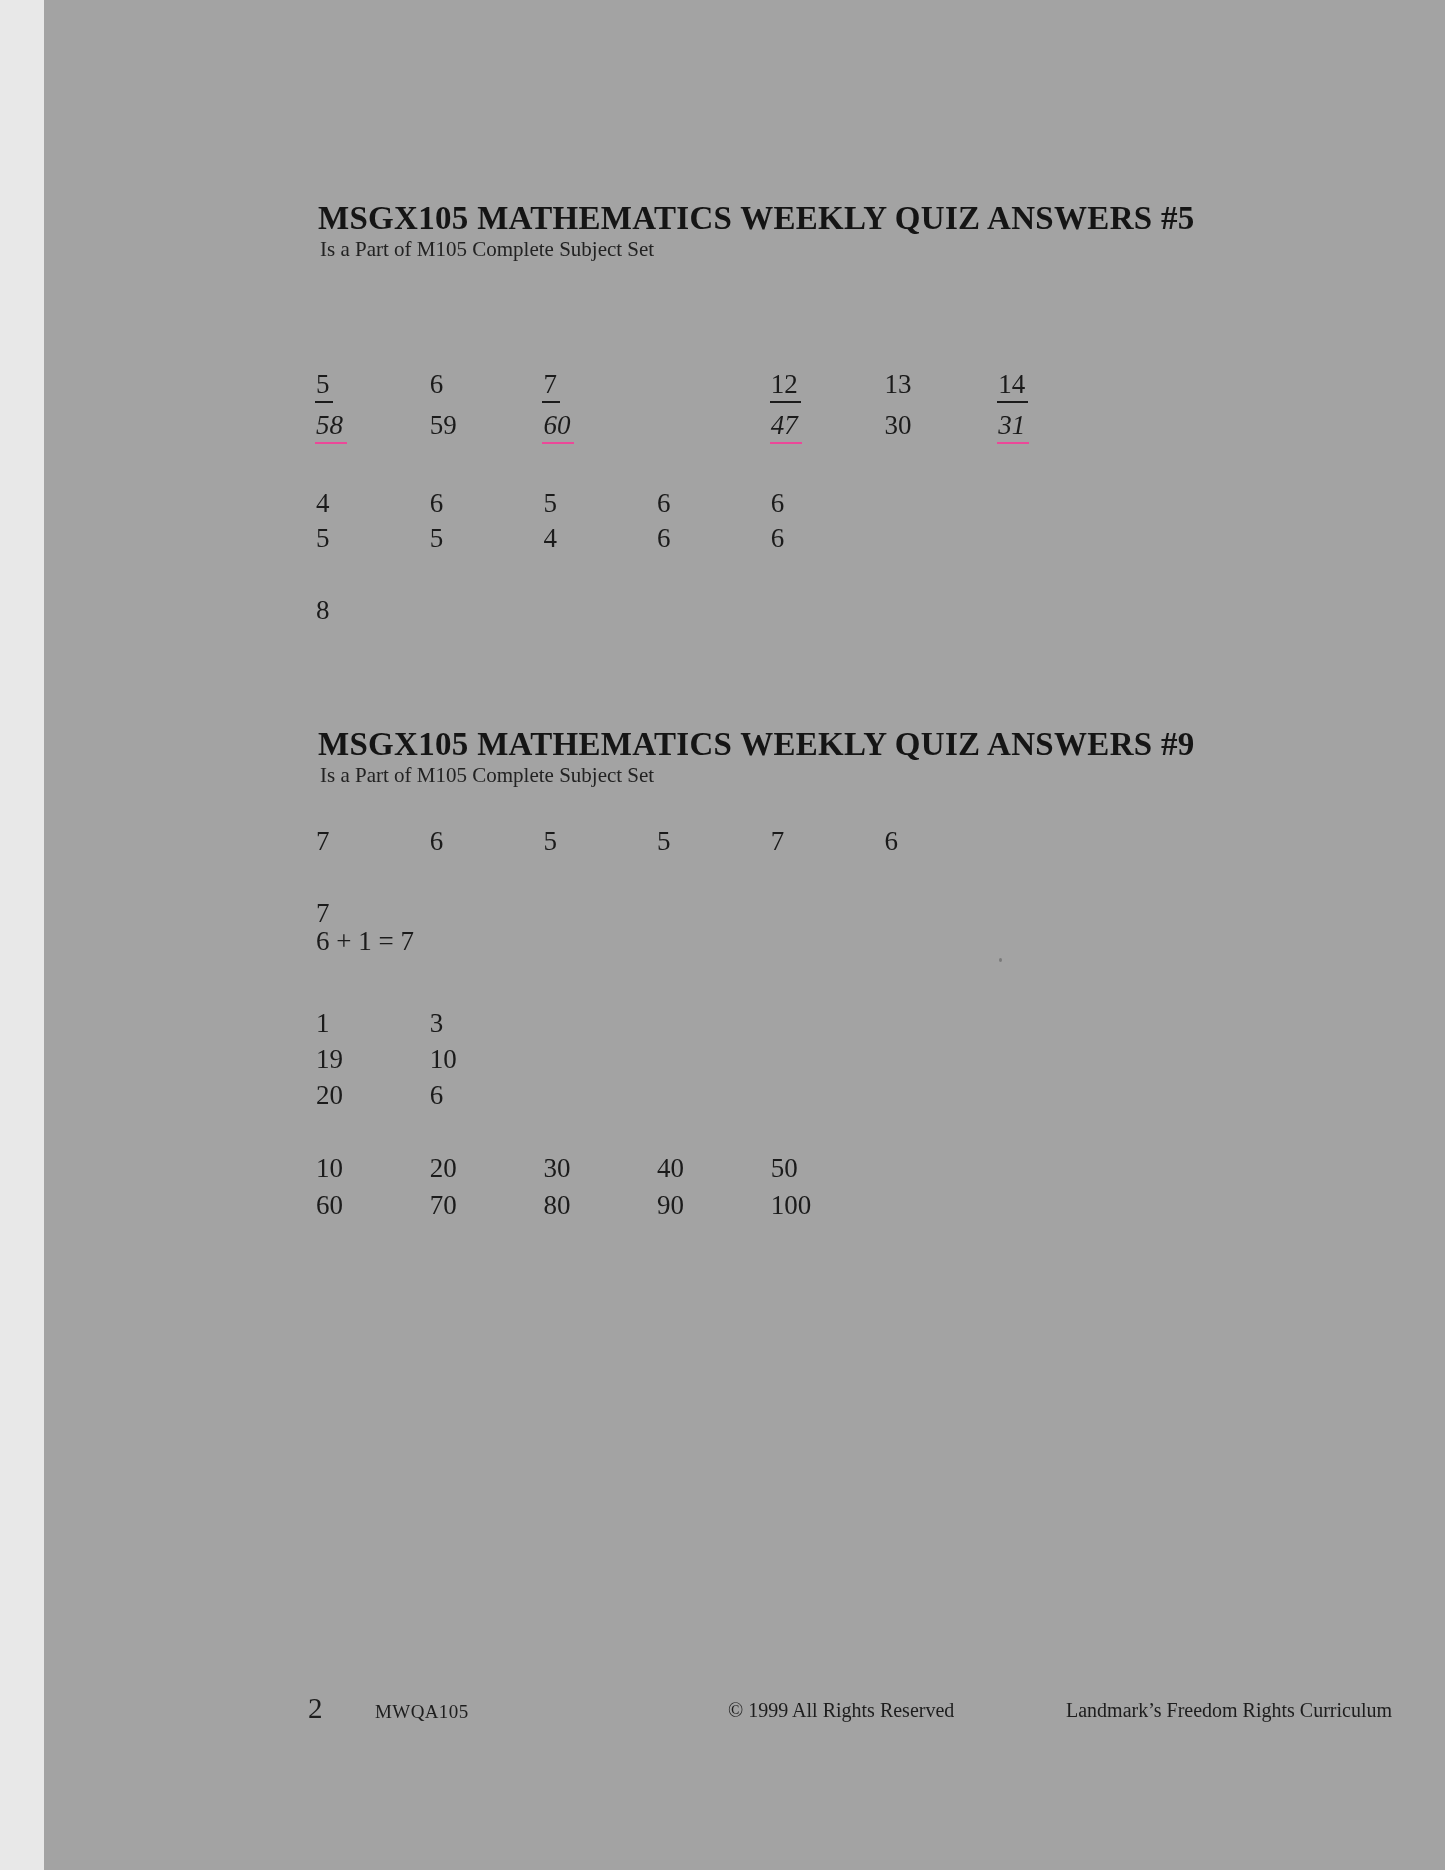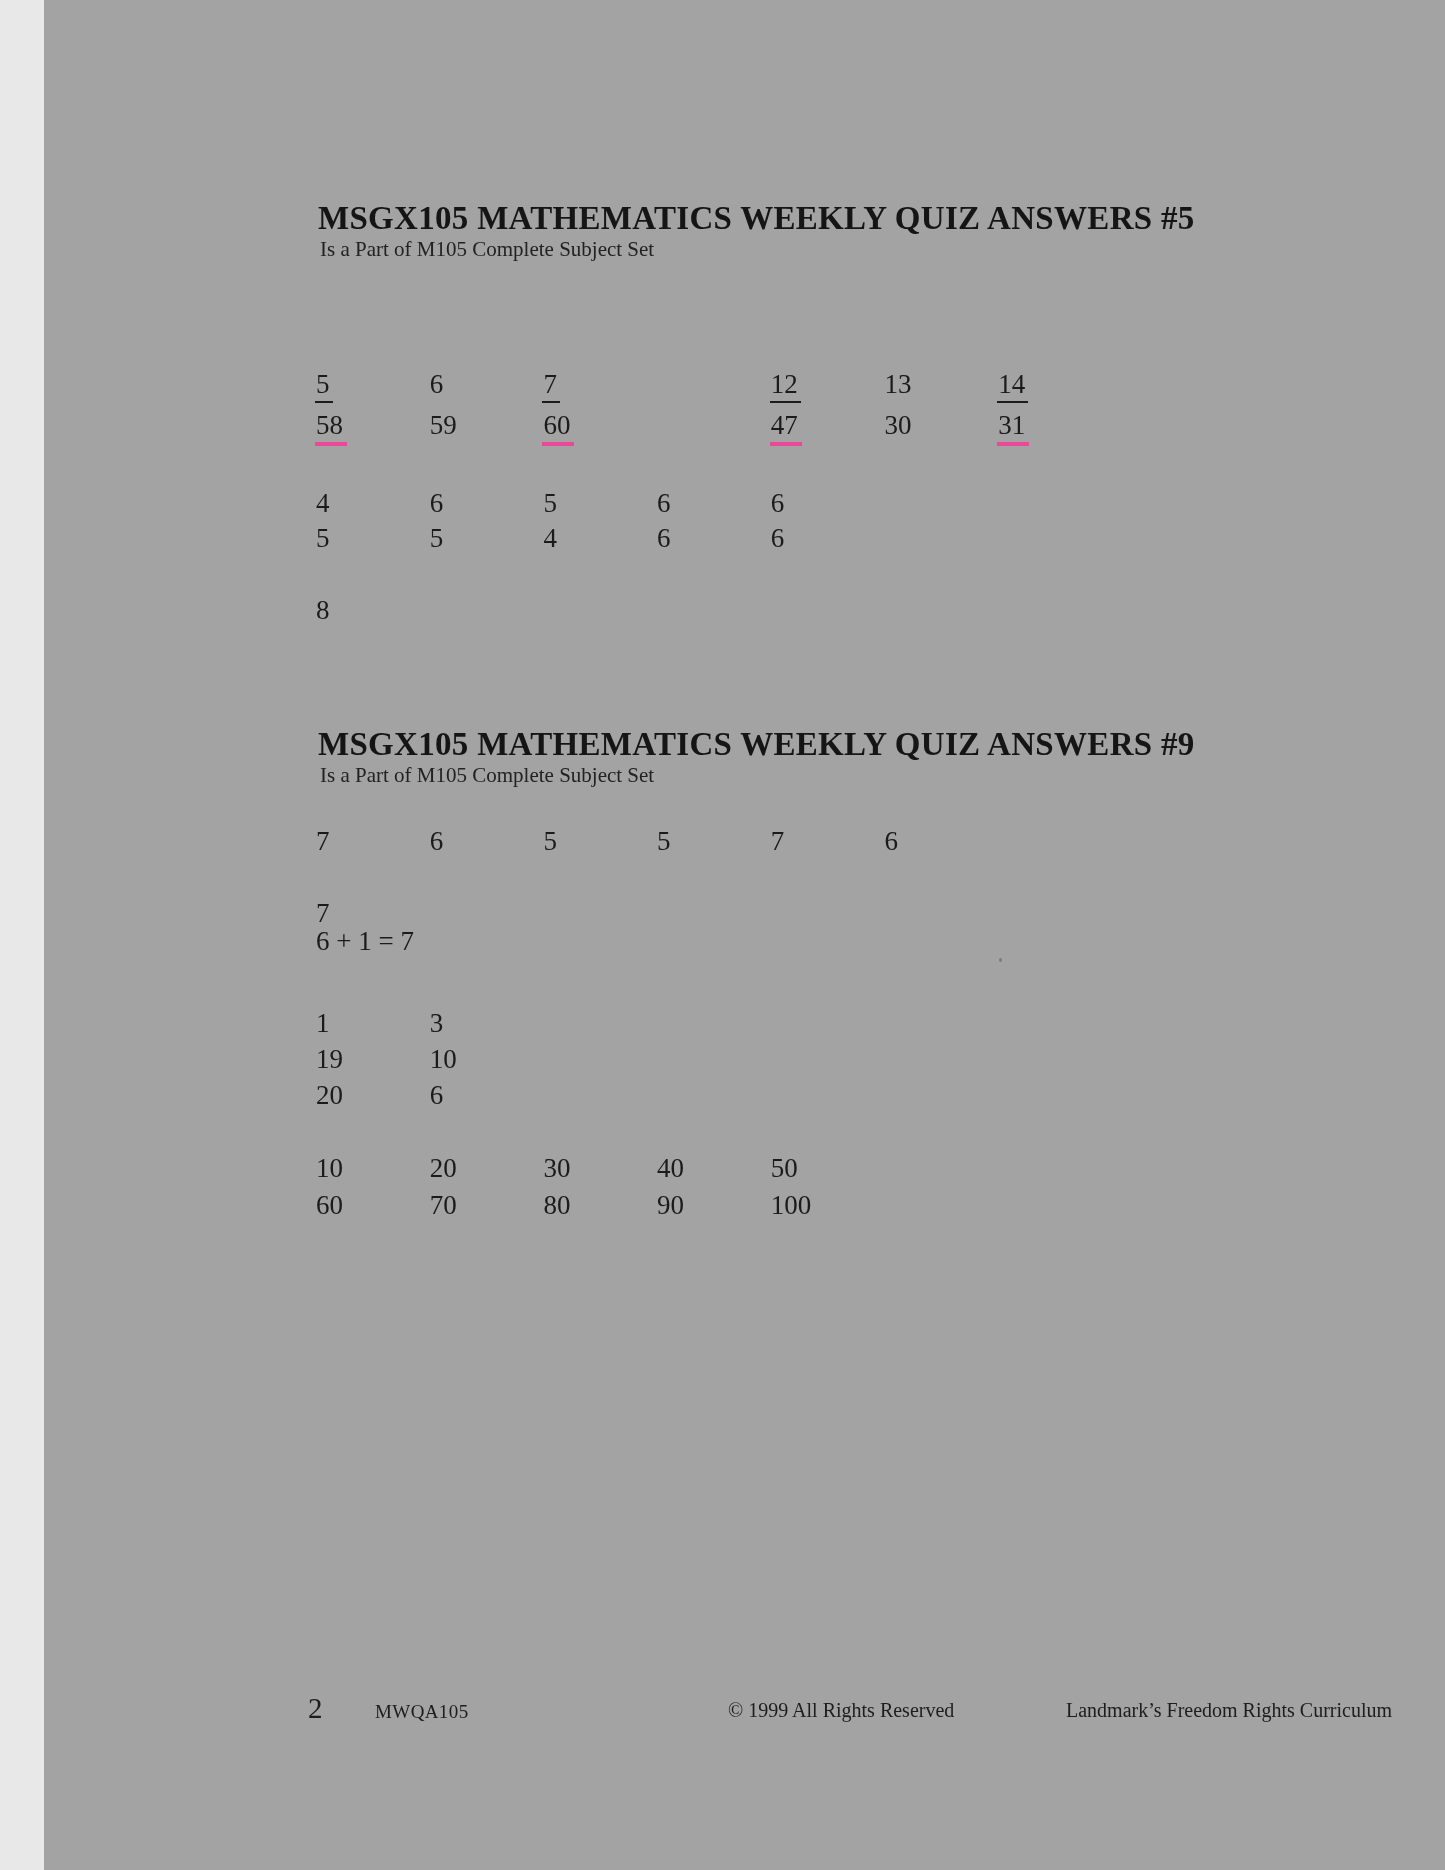--- a/index.html
+++ b/index.html
@@ -49,23 +49,24 @@
   .c7 { grid-column: 7; }
   .span4 { grid-column: 1 / span 4; }
   .u {
     display: inline-block;
     border-bottom: 2.5px solid #1b1b1b;
     padding: 0 3px 1px 1px;
     margin-left: -1px;
   }
   .u-thick {
     display: inline-block;
-    border-bottom: 4px solid #ec4899;
+    border-bottom: 2px solid #ec4899;
     padding: 0 4px 1px 1px;
     margin-left: -1px;
+    font-style: italic;
   }
   .footer-item { position: absolute; white-space: nowrap; color: #1d1d1d; }
   .footer-pagenum { left: 264px; top: 1692px; font-size: 29px; }
   .footer-doccode { left: 331px; top: 1701px; font-size: 19px; letter-spacing: 0.4px; }
   .footer-copyright { left: 684px; top: 1699px; font-size: 20px; }
   .footer-publisher { left: 1022px; top: 1699px; font-size: 20px; }
   .speck {
     position: absolute;
     width: 3px; height: 4px;
     background: #6f6f6f;

